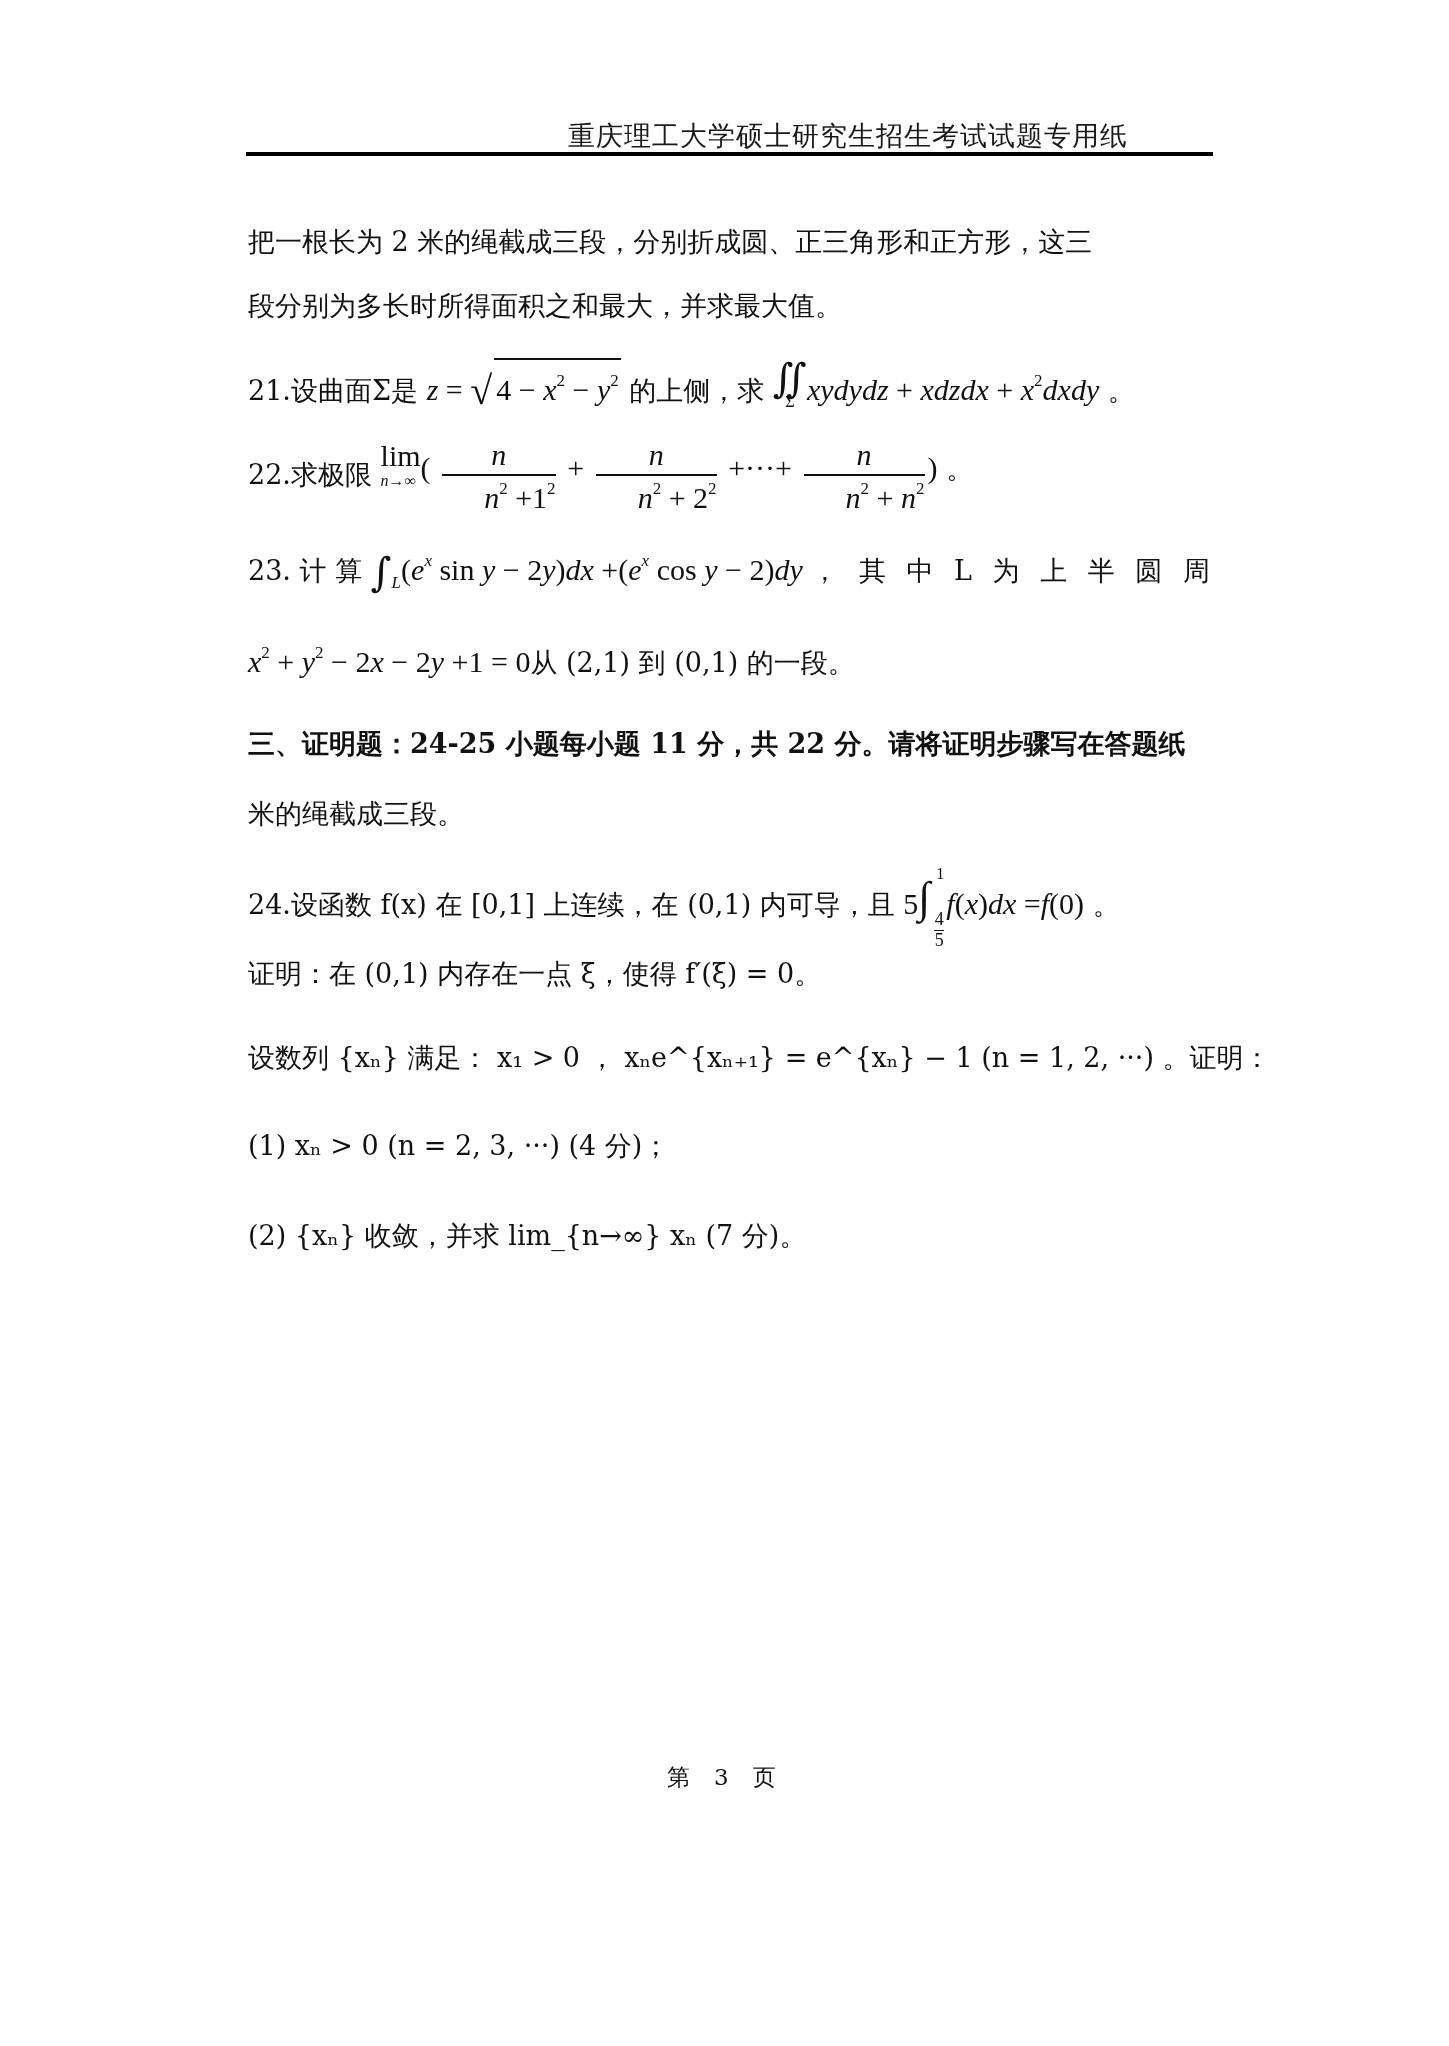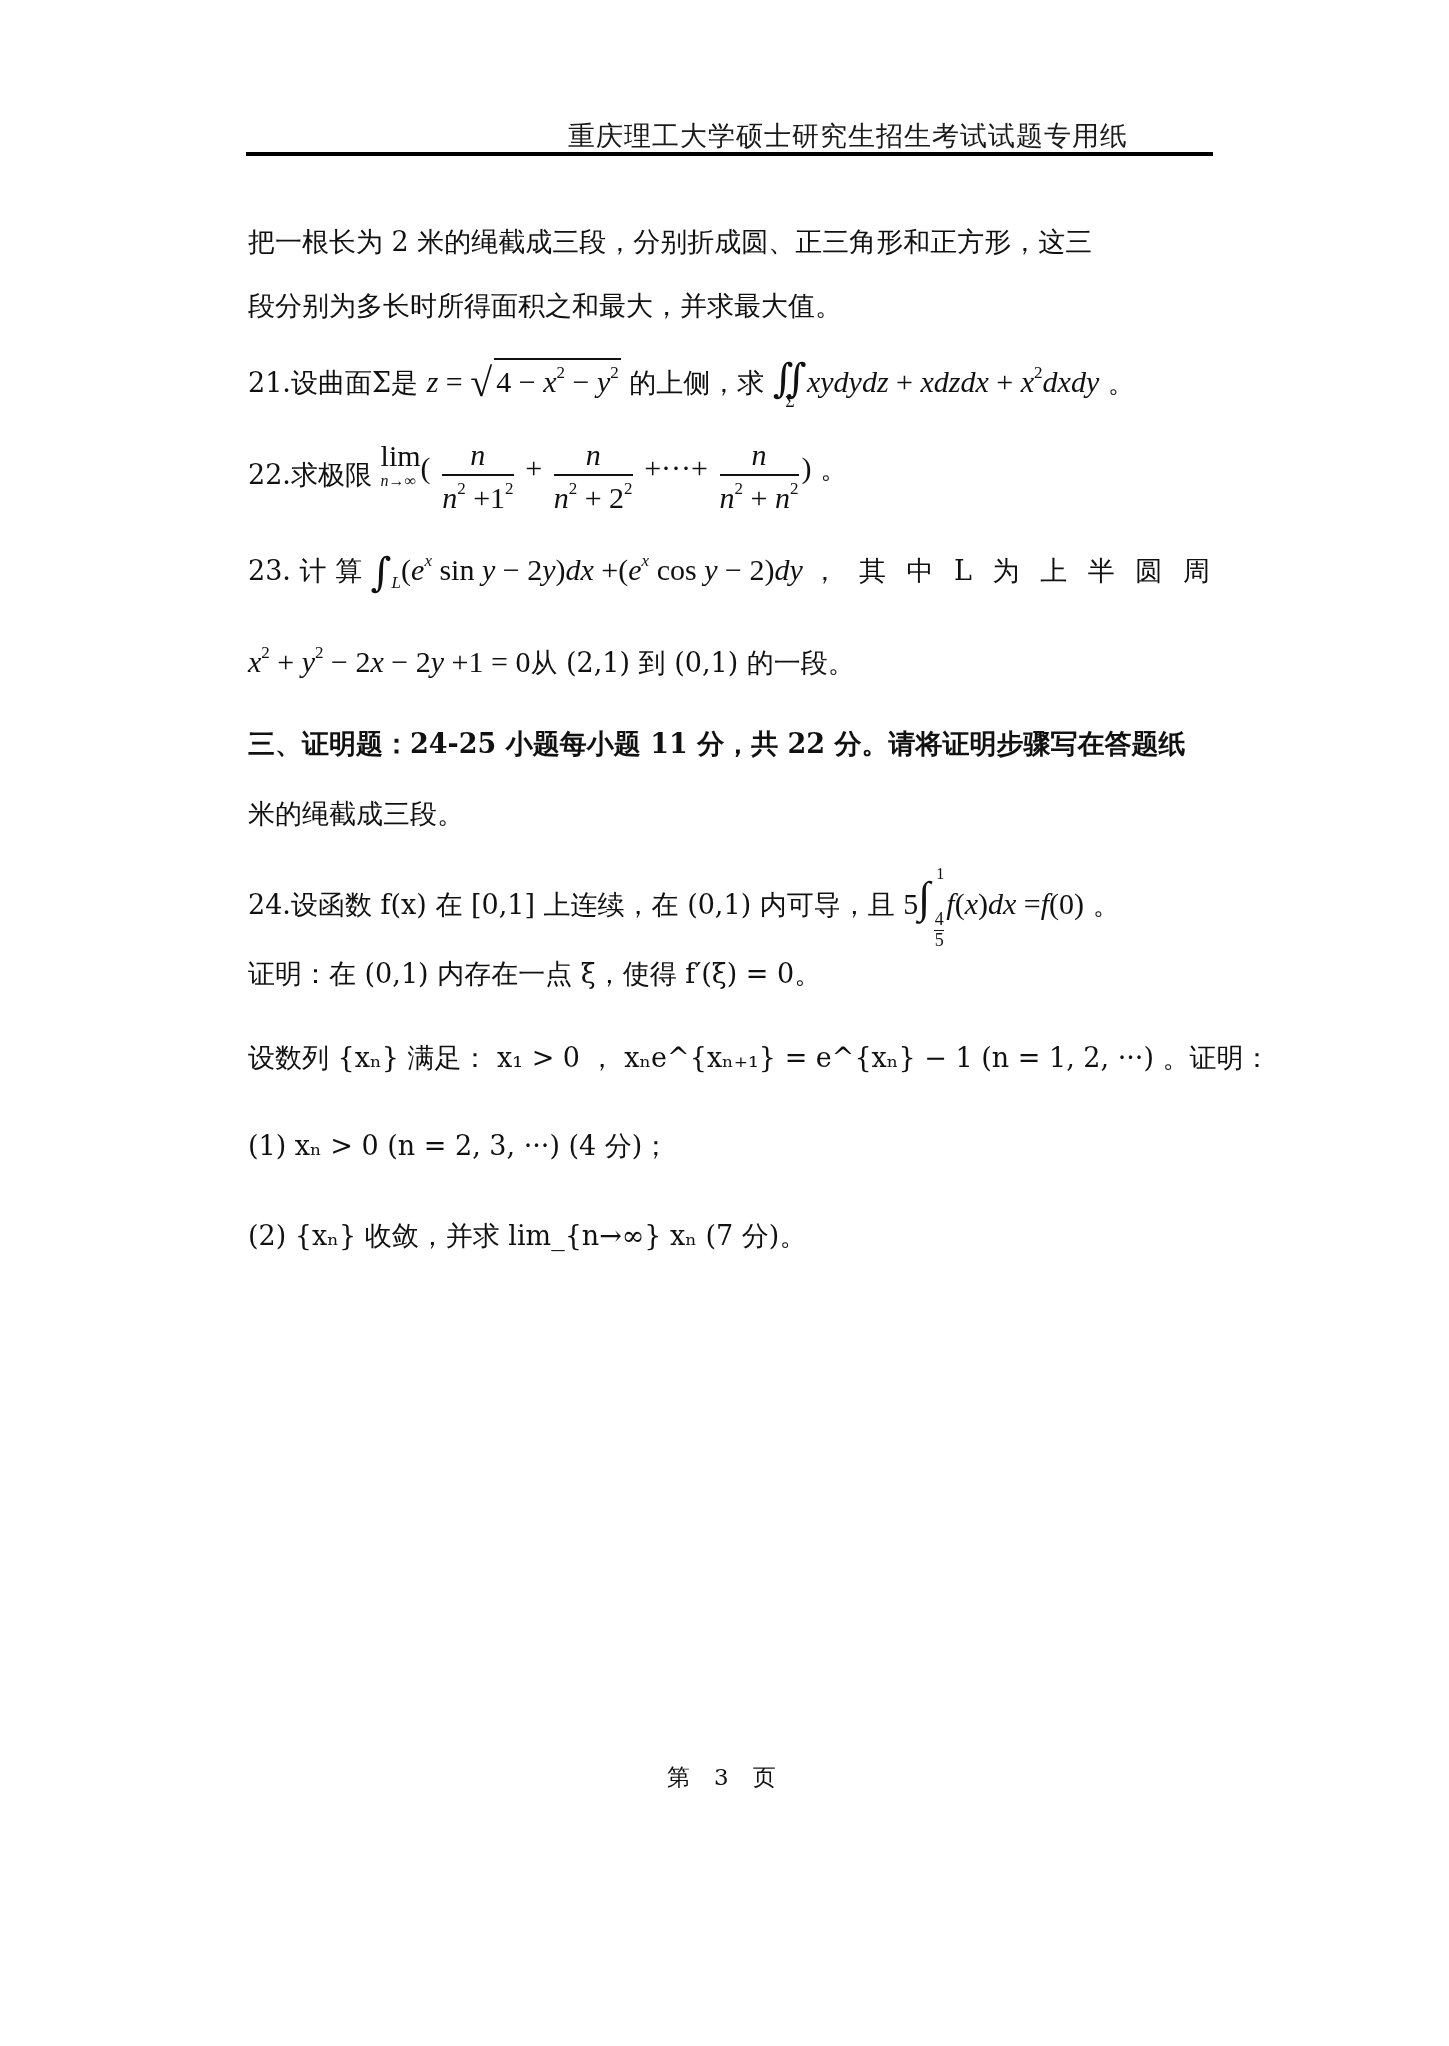--- a/index.html
+++ b/index.html
@@ -10,24 +10,24 @@
                   letter-spacing: 1px; font-family: "DejaVu Sans", sans-serif; color:#1a1a1a; }
   .header-rule { position: absolute; left: 246px; top: 152px; width: 967px; height: 4px; background: #000; }
   .line { position: absolute; left: 248px; font-size: 27px; white-space: nowrap; line-height: 1; }
   .m { font-family: "Liberation Serif", "DejaVu Serif", serif; font-style: italic; font-size: 30px; }
   .r { font-family: "Liberation Serif", "DejaVu Serif", serif; font-style: normal; font-size: 30px; }
   .sup { font-size: 17px; vertical-align: 14px; }
   .sub { font-size: 17px; vertical-align: -8px; }
   .int { font-family: "DejaVu Serif", serif; font-size: 40px; font-style: normal; vertical-align: -6px; }
   .frac { display: inline-block; text-align: center; vertical-align: middle; margin: 0 3px; }
   .frac .num { display: block; border-bottom: 2px solid #111; padding: 0 6px 4px; }
-  .frac .den { display: block; padding-top: 4px; }
+  .frac .den { display: block; padding-top: 4px; margin-left: 42px; }
   .lim { display: inline-block; text-align: left; vertical-align: top; }
   .lim .under { display: block; font-size: 16px; font-style: italic; margin-top: 2px; }
-  .sqrt { display: inline-block; border-top: 2px solid #111; padding: 4px 2px; margin-left: 2px; }
+  .sqrt { display: inline-block; border-top: 2px solid #111; padding: 12px 2px; margin-left: 2px; }
   .dblint { display:inline-block; text-align:center; vertical-align: top; }
   .dblint .under { display:block; font-size:16px; margin-top:-4px; }
   .footer { position: absolute; left: 667px; top: 1762px; font-size: 23px; word-spacing: 18px; letter-spacing: 0px; }
   .footer span { margin-right: 24px; }
   .intfrac { display:inline-block; vertical-align: middle; position: relative; width: 28px; height: 70px; }
   .intfrac .g { position:absolute; left:0; top:4px; font-size:44px; }
   .intfrac .up { position:absolute; left:18px; top:-6px; font-size:16px; }
   .intfrac .lo { position:absolute; left:16px; top:38px; font-size:18px; text-align:center; line-height:1.1; }
   .intfrac .lo .bar { display:block; border-top:1.5px solid #111; width:10px; }
 </style>

